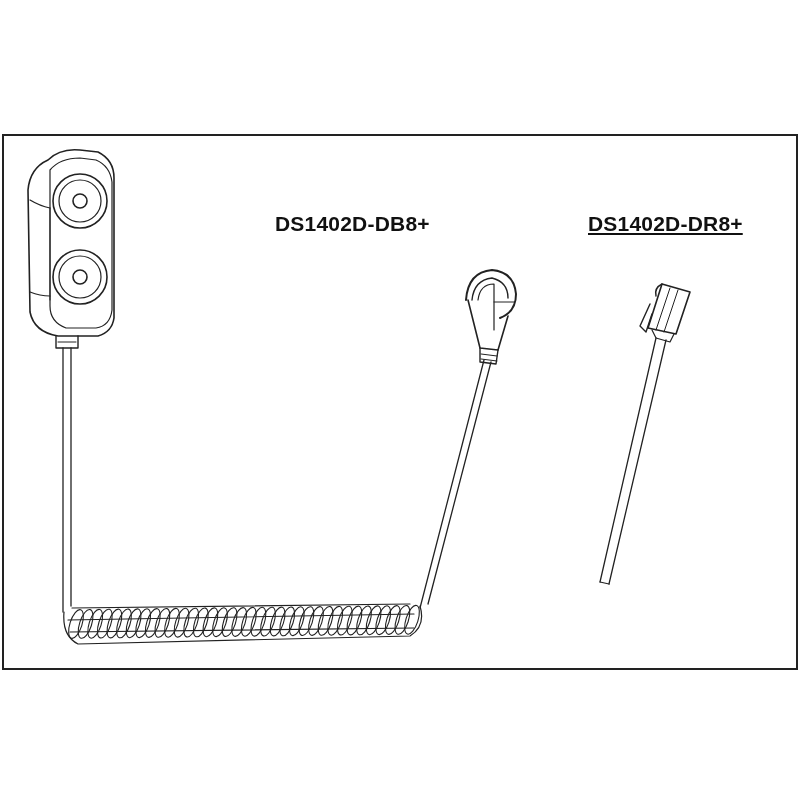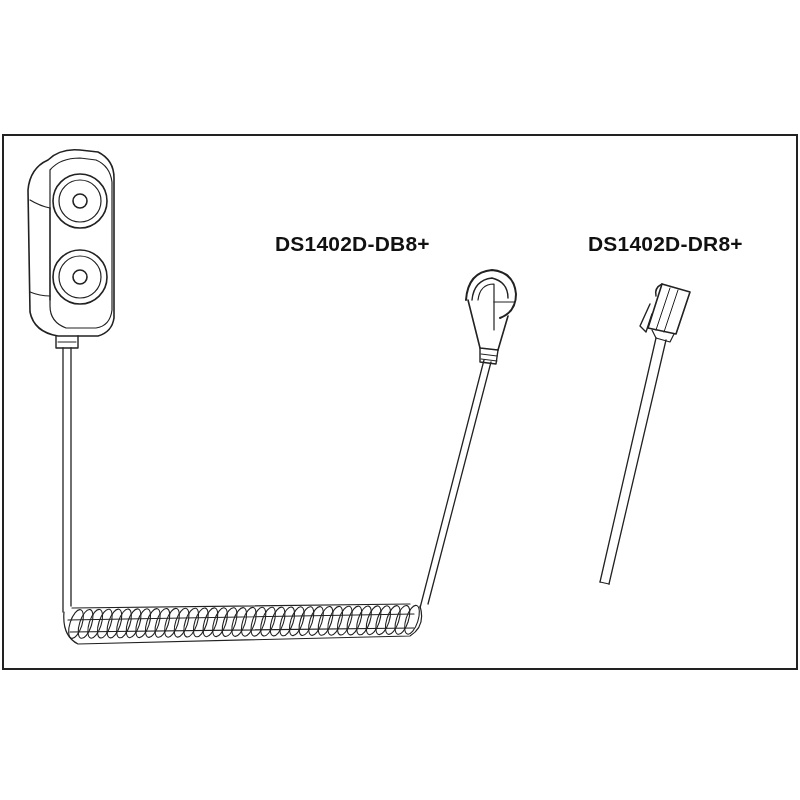--- a/index.html
+++ b/index.html
@@ -5,24 +5,23 @@
     html, body { margin: 0; padding: 0; background: #ffffff; }
     body { width: 800px; height: 800px; position: relative; overflow: hidden; font-family: "Liberation Sans", sans-serif; }
     .frame {
       position: absolute; left: 2px; top: 134px; width: 792px; height: 532px;
       border: 2px solid #222; box-sizing: content-box; background: #fff;
     }
     .label {
       position: absolute; font-family: "Liberation Sans", sans-serif;
       font-weight: bold; font-size: 21px; color: #111; letter-spacing: 0.2px;
       white-space: nowrap;
-      margin-top: 20px;
     }
     .label-db8 { left: 275px; top: 212px; }
-    .label-dr8 { left: 588px; top: 212px; }
+    .label-dr8 { left: 588px; top: 212px; text-decoration: underline; }
     svg.drawing { position: absolute; left: 0; top: 0; }
   </style>
 </head>
 <body>
 
 <div class="frame"></div>
 
 <div class="label label-db8">DS1402D-DB8+</div>
 <div class="label label-dr8">DS1402D-DR8+</div>
 

